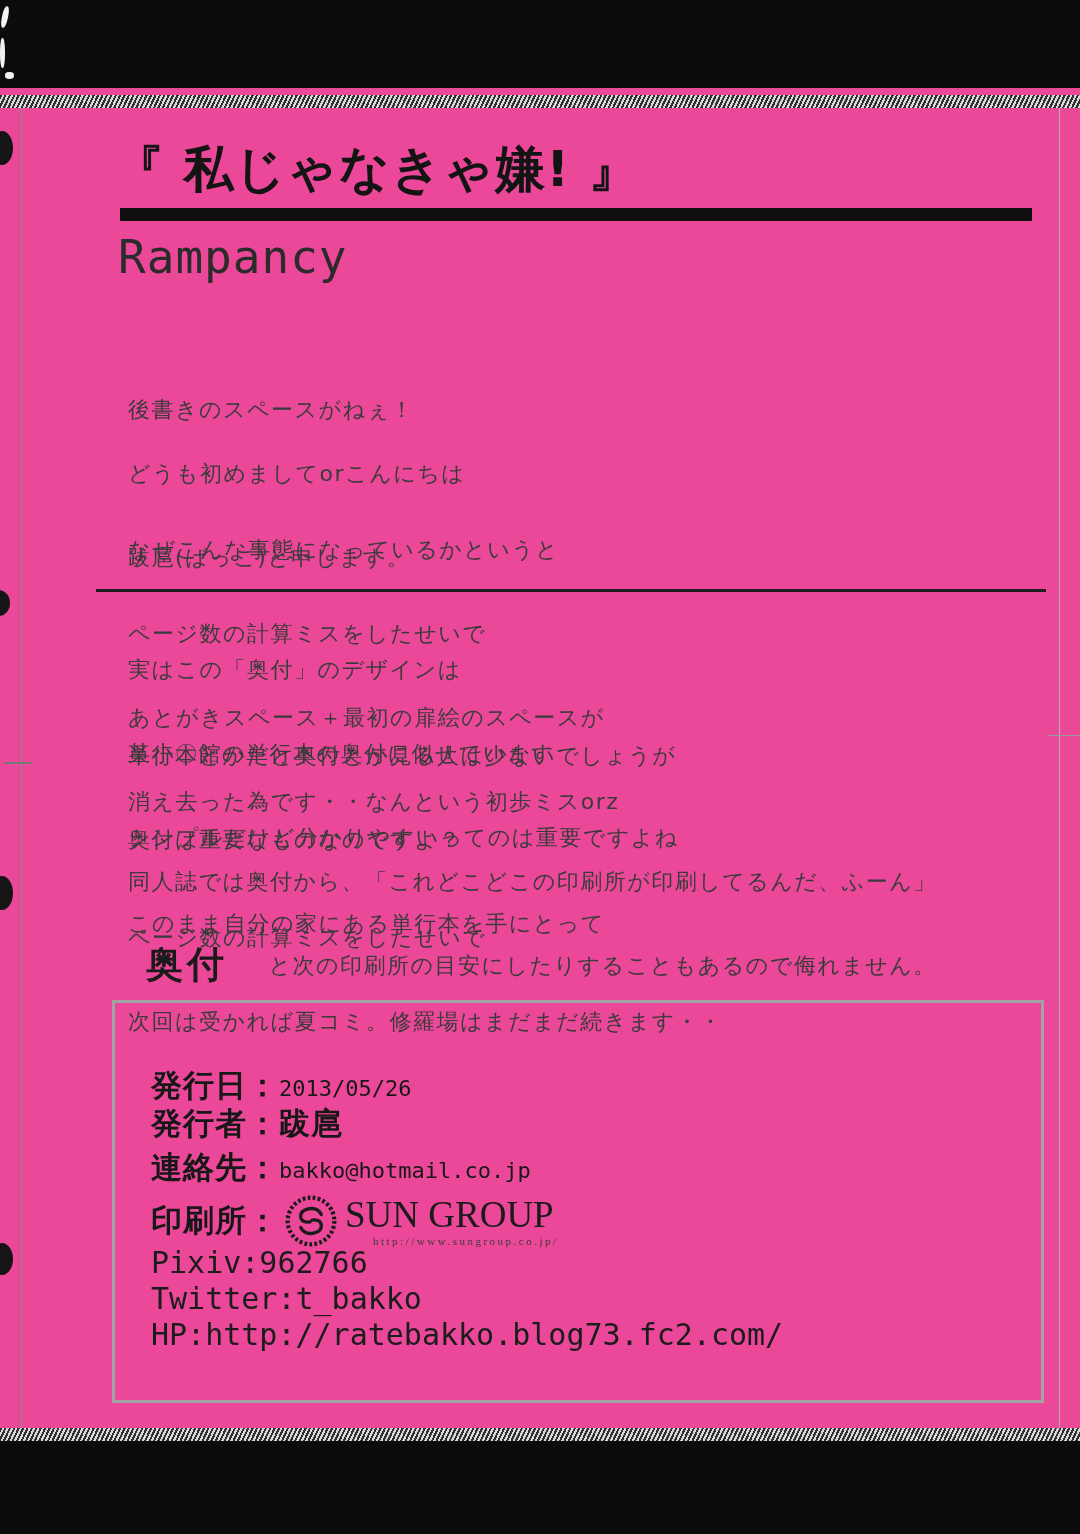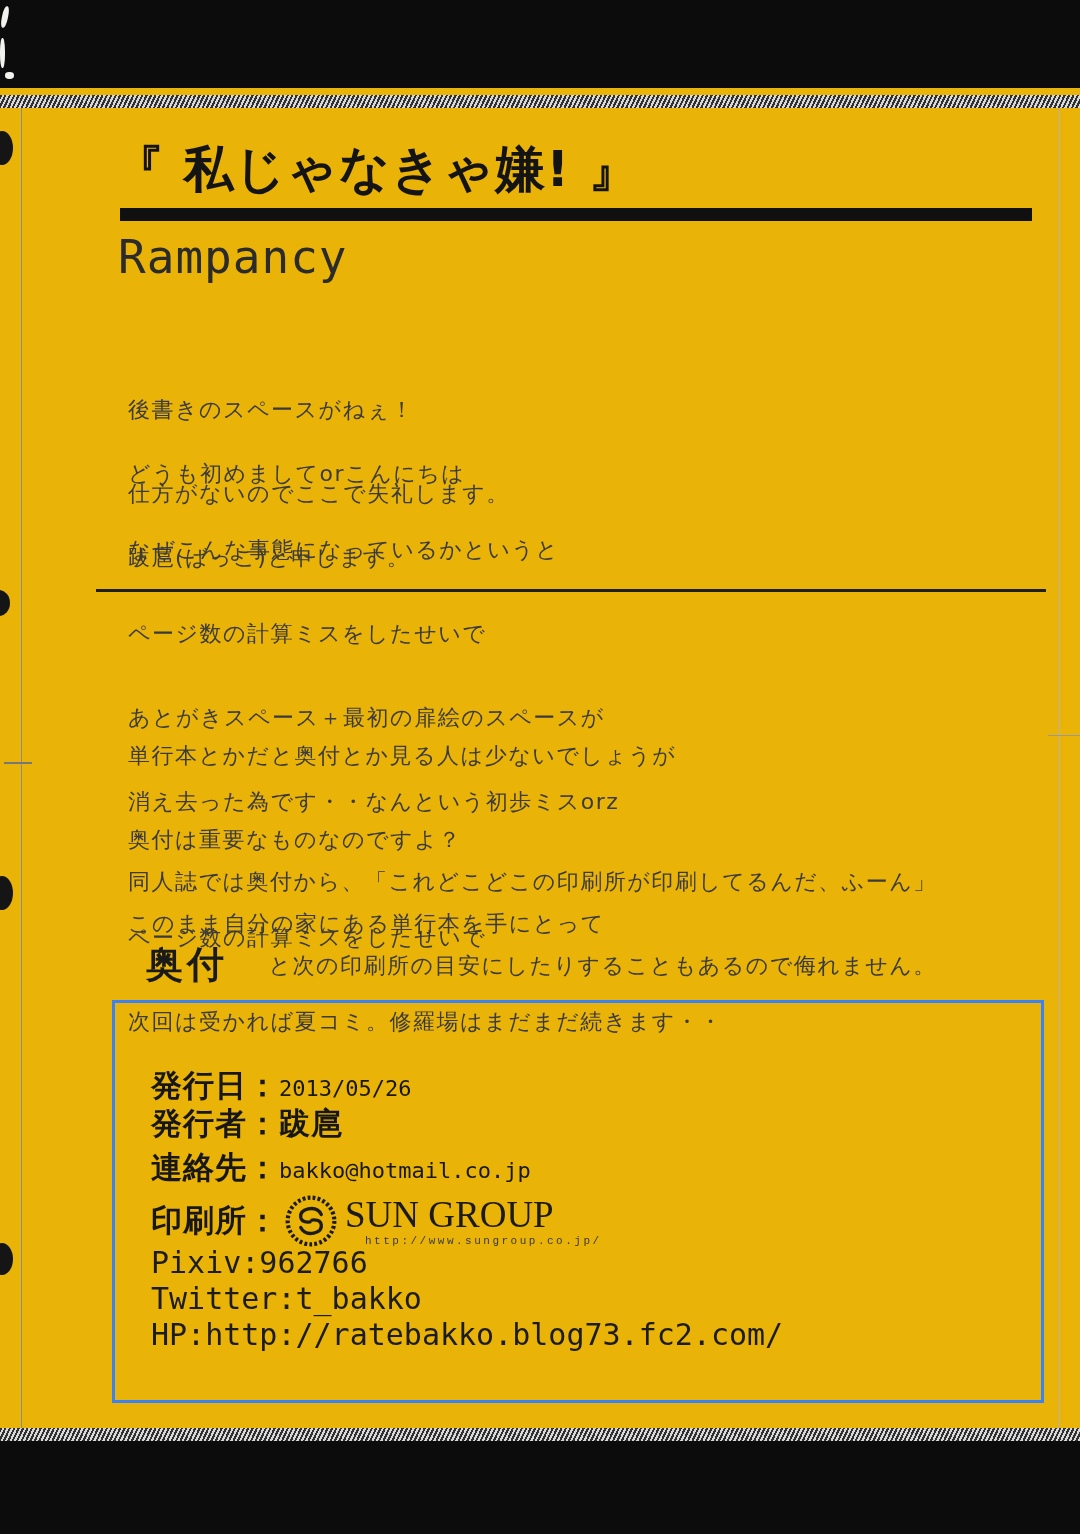--- a/index.html
+++ b/index.html
@@ -1,16 +1,16 @@
 <!DOCTYPE html>
 <html><head>
 <meta charset="utf-8">
 <style>
   html,body{margin:0;padding:0;background:#e9e9e9;}
-  .page{position:relative;width:1080px;height:1534px;background:#eab308;overflow:hidden;
+  .page{position:relative;width:1080px;height:1534px;background:#ec4899;overflow:hidden;
         font-family:"DejaVu Sans",sans-serif;margin:0 auto;}
   
   .top-band{position:absolute;top:0;left:0;width:1080px;height:88px;background:#0c0c0c;}
   .bottom-band{position:absolute;top:1441px;left:0;width:1080px;height:93px;background:#0c0c0c;}
   .hatch{position:absolute;left:0;width:1080px;height:13px;
          background:repeating-linear-gradient(115deg,#303030 0 2px,#d9d9d9 2px 4px);}
   .hatch.top{top:95px;}
   .hatch.bottom{top:1428px;}
   .scratch{position:absolute;background:#f2f2ef;border-radius:45%;}
   
@@ -26,33 +26,33 @@
   .subtitle{position:absolute;left:118px;top:230px;font-size:46px;color:#2b2b2b;
             font-family:"DejaVu Sans Mono",monospace;letter-spacing:1px;}
   
   .para{position:absolute;left:128px;font-size:22px;line-height:28px;color:#3b3b3b;
         letter-spacing:1.5px;white-space:pre;}
   .divider-rule{position:absolute;left:96px;top:589px;width:950px;height:3px;background:#1f1f1f;}
   .okuzuke{position:absolute;left:146px;top:940px;font-size:37px;font-weight:bold;color:#1a1a1a;
            letter-spacing:4px;}
   
   .colophon-box{position:absolute;left:112px;top:1000px;width:926px;height:397px;
-                border:3px solid #3b82f6;background:transparent;}
+                border:3px solid #a3a3a3;background:transparent;}
   .c-row{position:absolute;left:36px;display:flex;align-items:baseline;color:#171717;white-space:pre;}
   .c-label{font-size:31px;font-weight:bold;letter-spacing:1px;}
   .c-value{font-size:22px;font-family:"DejaVu Sans Mono",monospace;letter-spacing:0px;}
   .c-mono{position:absolute;left:36px;font-size:30px;color:#1c1c1c;
           font-family:"DejaVu Sans Mono",monospace;white-space:pre;}
   .printer-row{position:absolute;left:36px;top:190px;display:flex;align-items:center;color:#171717;}
   .sun-logo{width:56px;height:56px;margin-left:4px;}
   .sun-block{display:flex;flex-direction:column;margin-left:6px;}
   .sun-name{font-family:"Liberation Serif","DejaVu Serif",serif;font-weight:normal;font-size:37px;
             color:#1b1b1b;letter-spacing:0px;line-height:38px;}
-  .sun-url{font-size:11px;color:#3a3a3a;letter-spacing:2.5px;margin-left:20px;margin-top:1px;
-           font-family:Liberation Mono, monospace;}
+  .sun-url{font-size:11px;color:#3a3a3a;letter-spacing:2.5px;margin-left:28px;margin-top:1px;
+           font-family:Liberation Serif, serif;}
 </style>
 </head>
 <body>
 
 <div class="page">
 
   <div class="top-band">
     <div class="scratch" style="left:2px;top:6px;width:6px;height:22px;transform:rotate(12deg);"></div>
     <div class="scratch" style="left:0px;top:38px;width:5px;height:30px;"></div>
     <div class="scratch" style="left:5px;top:72px;width:9px;height:7px;"></div>
@@ -70,35 +70,39 @@
   <div class="blob" style="top:1243px;height:32px;"></div>
   <div class="tick" style="left:4px;top:762px;width:28px;height:2px;"></div>
   <div class="tick" style="left:1048px;top:735px;width:32px;height:1px;background:#9a9a9a;"></div>
 
   <div class="title">『 私じゃなきゃ嫌! 』</div>
   <div class="title-rule"></div>
   <div class="subtitle">Rampancy</div>
 
   <div class="para" style="top:340px;">
     <div>後書きのスペースがねぇ！</div>
-    <div>仕方がないのでここで失礼します。</div>
   </div>
   <div class="para" style="top:404px;">
     <div>どうも初めましてorこんにちは</div>
     <div>跋扈(ばっこ)と申します。</div>
   </div>
   <div class="para" style="top:480px;">
     <div>なぜこんな事態になっているかというと</div>
     <div>ページ数の計算ミスをしたせいで</div>
     <div>あとがきスペース＋最初の扉絵のスペースが</div>
     <div>消え去った為です・・なんという初歩ミスorz</div>
   </div>
 
   <div class="divider-rule"></div>
 
+  <div class="para" style="top:600px;">
+    <div>実はこの「奥付」のデザインは</div>
+    <div>某小〇館の単行本の奥付に似せています</div>
+    <div>シンプルだけど分かりやすいってのは重要ですよね</div>
+  </div>
   <div class="para" style="top:686px;">
     <div>単行本とかだと奥付とか見る人は少ないでしょうが</div>
     <div>奥付は重要なものなのですよ？</div>
     <div>このまま自分の家にある単行本を手にとって</div>
   </div>
   <div class="para" style="top:812px;text-align:right;">
     <div>同人誌では奥付から、「これどこどこの印刷所が印刷してるんだ、ふーん」</div>
     <div>と次の印刷所の目安にしたりすることもあるので侮れません。</div>
   </div>
   <div class="para" style="top:868px;">

